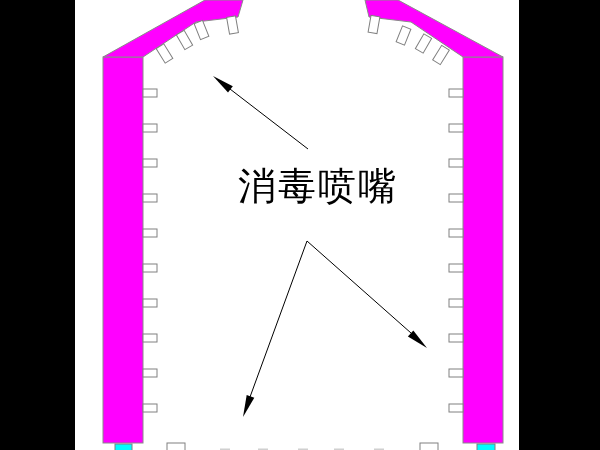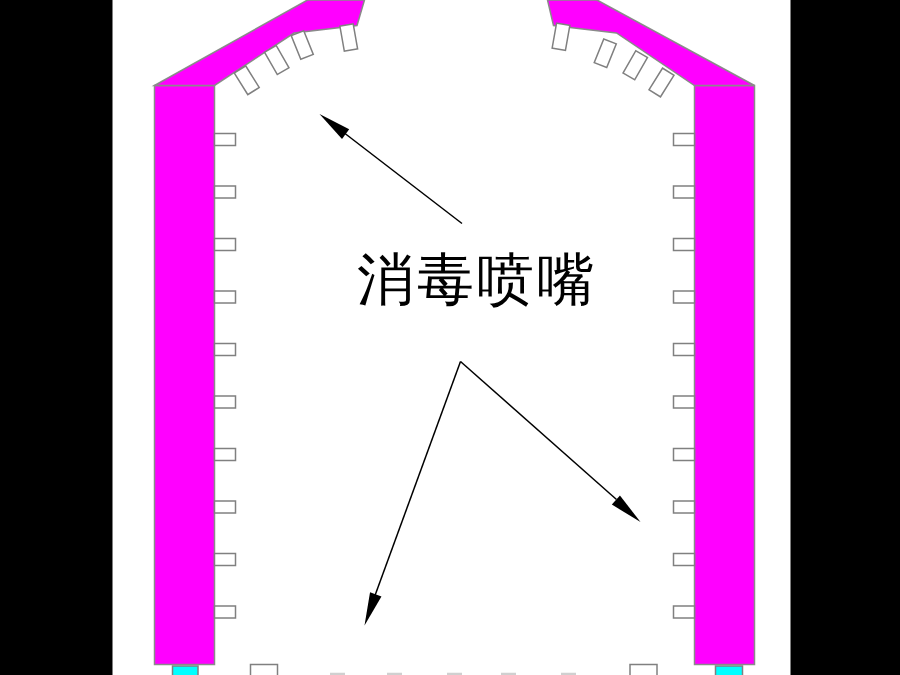--- a/index.html
+++ b/index.html
@@ -1,17 +1,17 @@
 <!DOCTYPE html>
 <html style="--c-wall: #ff00ff; --c-wall-outline: #8a8a8a; --c-nozzle-fill: #ffffff; --c-nozzle-outline: #808080; --c-base-pad: #00ffff; --c-letterbox: #000000; --c-background: #ffffff; --c-arrow: #000000; --c-label-color: #000000;"><head>
 <meta charset="utf-8">
 <style>
   html,body { margin:0; padding:0; background:#000; }
   .stage {
-    position:relative; width:600px; height:450px;
+    position:relative; width:519px; height:450px;
     background:var(--c-background,#fff); overflow:hidden;
     font-family:"DejaVu Serif","Liberation Serif",serif;
   }
   .letterbox { position:absolute; top:0; height:450px; background:var(--c-letterbox,#000); }
   .lb-left  { left:0; width:75px; }
   .lb-right { left:527px; width:73px; }
   .diagram-svg { position:absolute; left:0; top:0; }
   .wall      { fill:var(--c-wall,#f0f); stroke:var(--c-wall-outline,#8a8a8a); stroke-width:1; }
   .nozzle    { fill:var(--c-nozzle-fill,#fff); stroke:var(--c-nozzle-outline,#808080); stroke-width:1; }
   .pad       { fill:var(--c-base-pad,#0ff); stroke:var(--c-nozzle-outline,#808080); stroke-width:1; }

